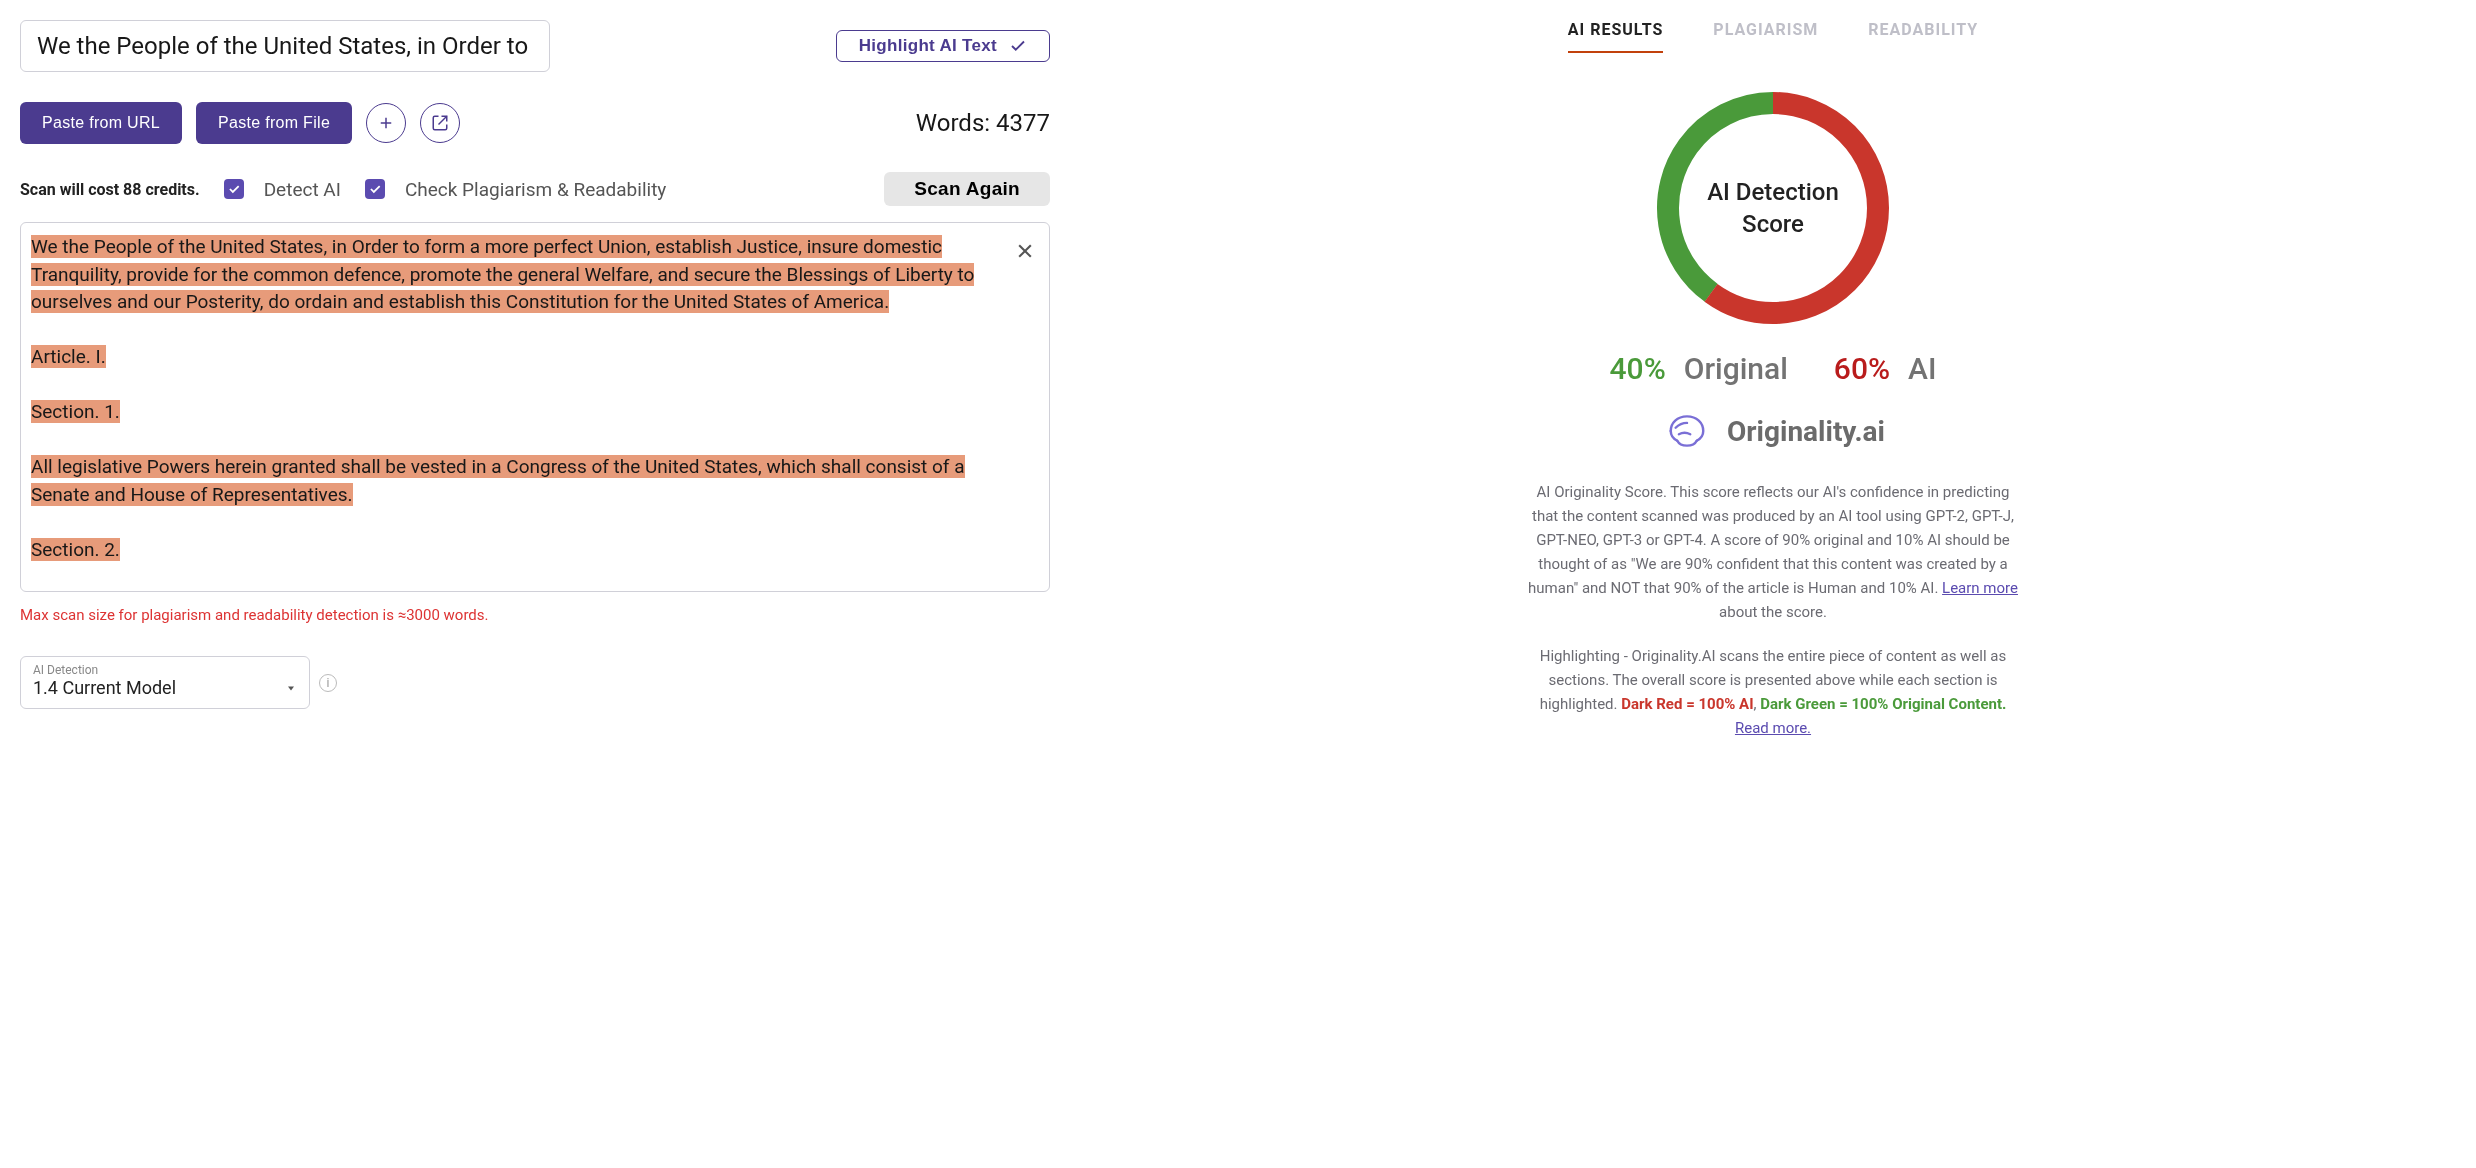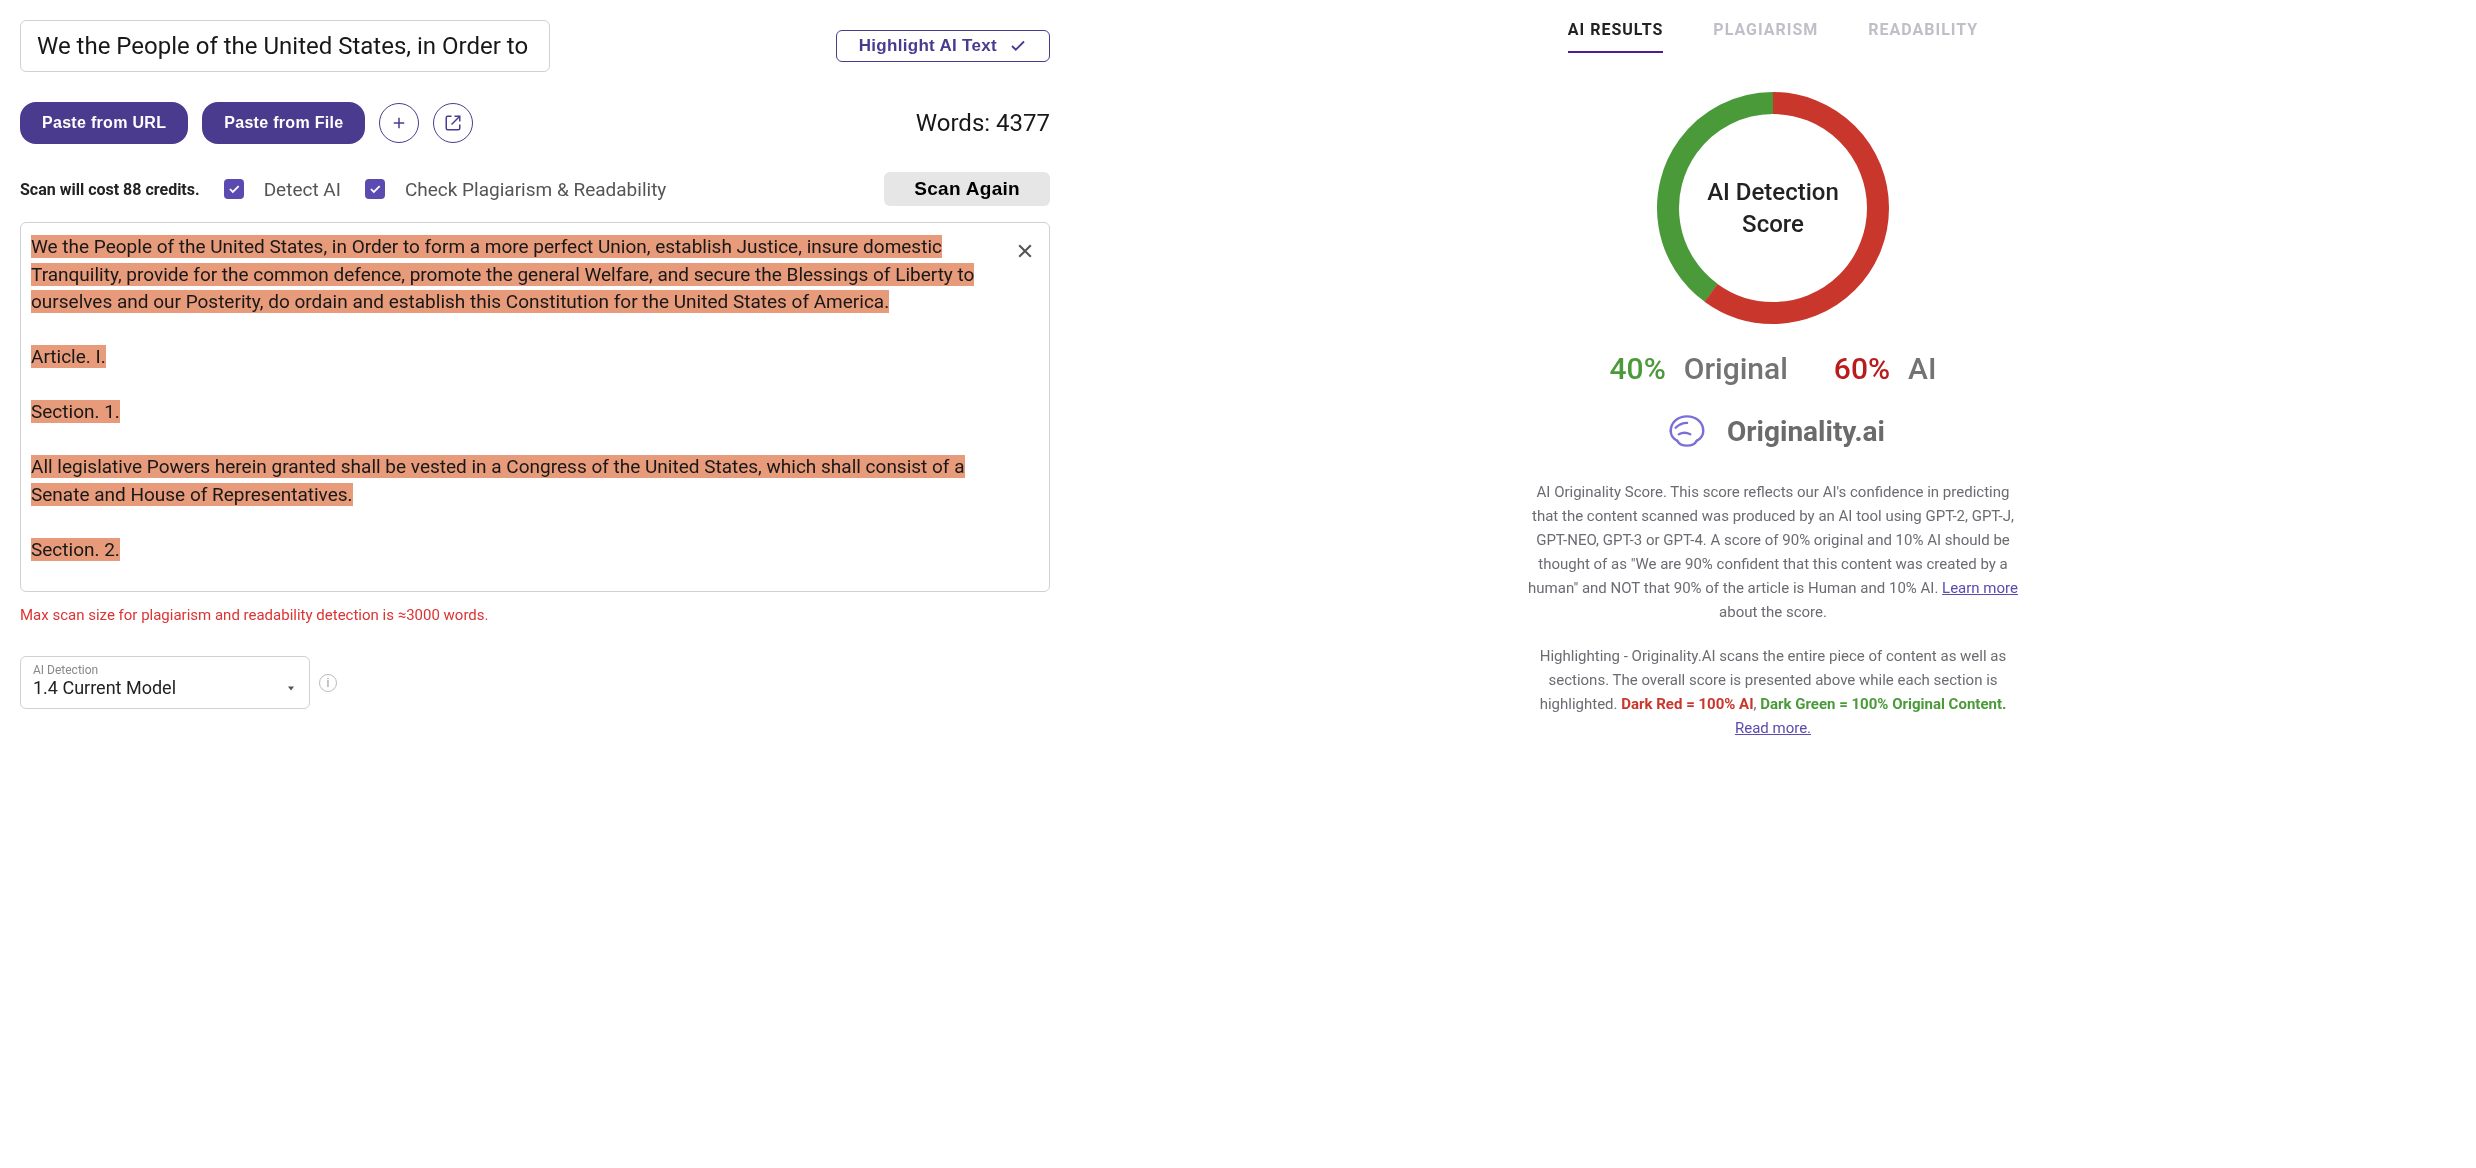--- a/index.html
+++ b/index.html
@@ -70,24 +70,24 @@
   .action-row {
     display: flex;
     align-items: center;
     gap: 14px;
     margin-bottom: 28px;
   }
   .purple-btn {
     background: #4b3b8f;
     color: #fff;
     border: none;
-    border-radius: 16px;
+    border-radius: 6px;
     height: 42px;
     padding: 0 22px;
-    font-weight: 700;
+    font-weight: 400;
     font-size: 16px;
     letter-spacing: 0.3px;
     cursor: pointer;
   }
   .circle-btn {
     width: 40px; height: 40px;
     border: 1.5px solid #4b3b8f;
     border-radius: 50%;
     background: #fff;
     display: flex;
@@ -215,21 +215,21 @@
   .tab {
     font-weight: 700;
     font-size: 16px;
     letter-spacing: 1px;
     color: #bfbfc8;
     padding-bottom: 12px;
     cursor: pointer;
   }
   .tab.active {
     color: #222;
-    border-bottom: 2px solid #4c1d95;
+    border-bottom: 2px solid #c2410c;
   }
 
   
   .donut-wrap {
     position: relative;
     width: 250px; height: 250px;
     margin-bottom: 18px;
   }
   .donut-wrap .center-label {
     position: absolute;

